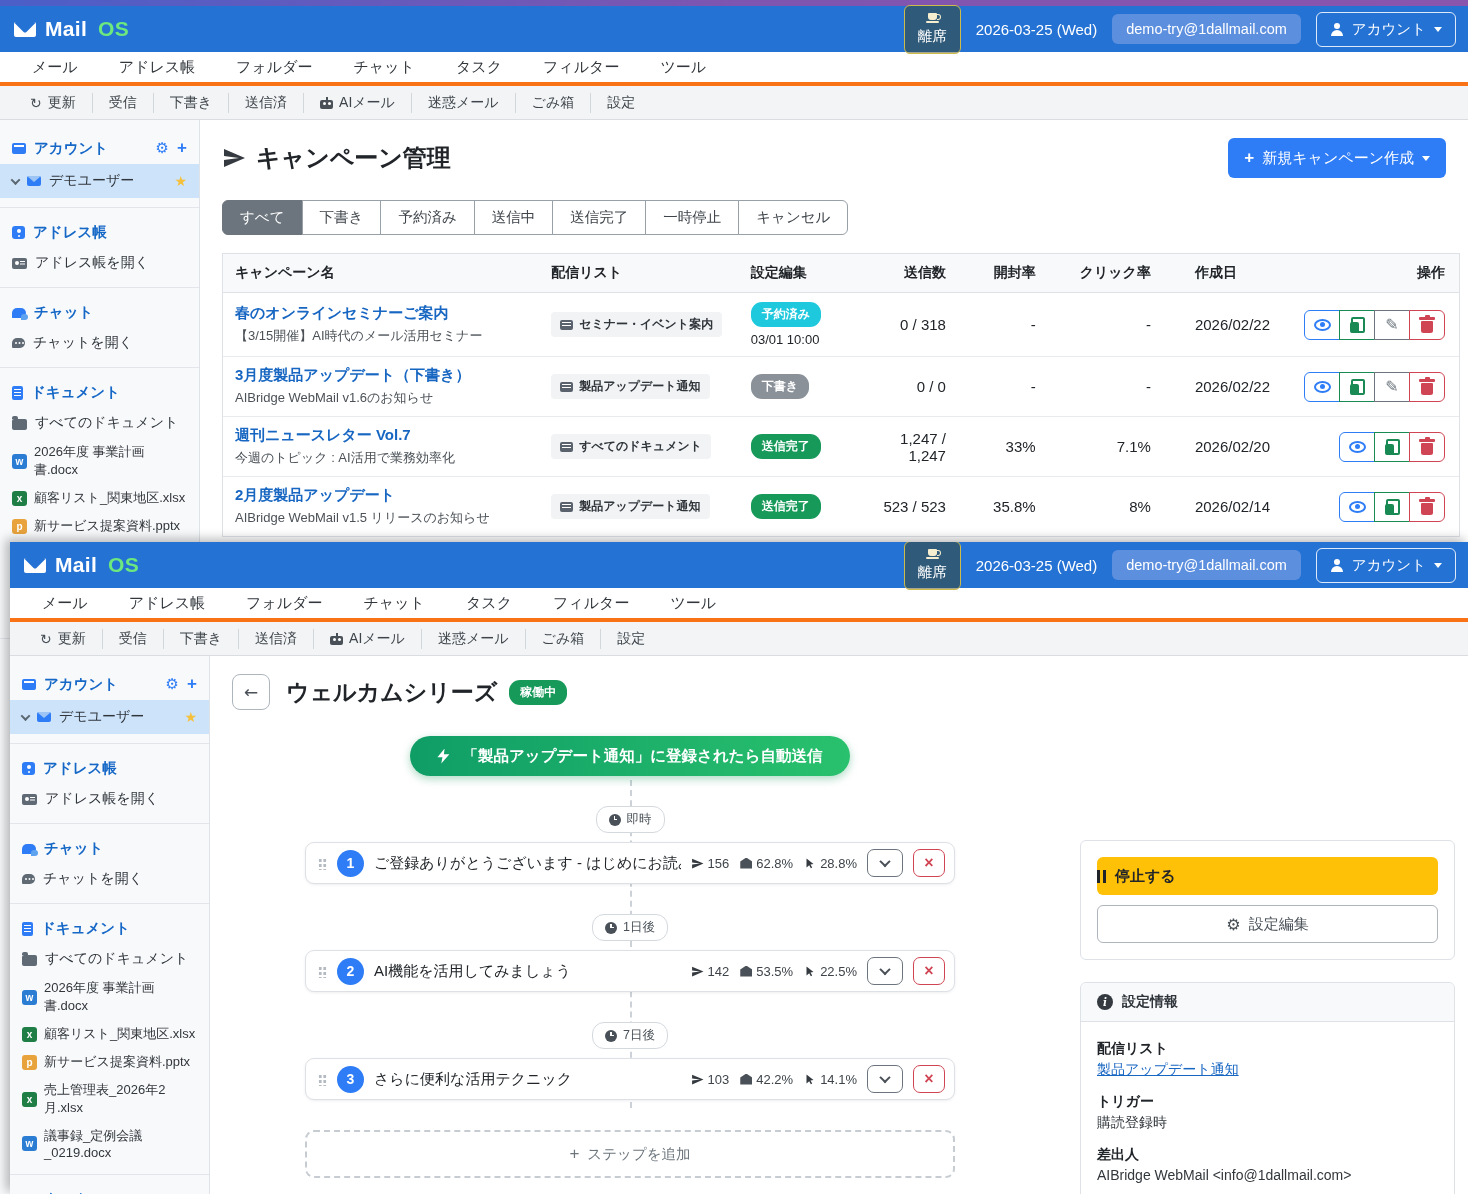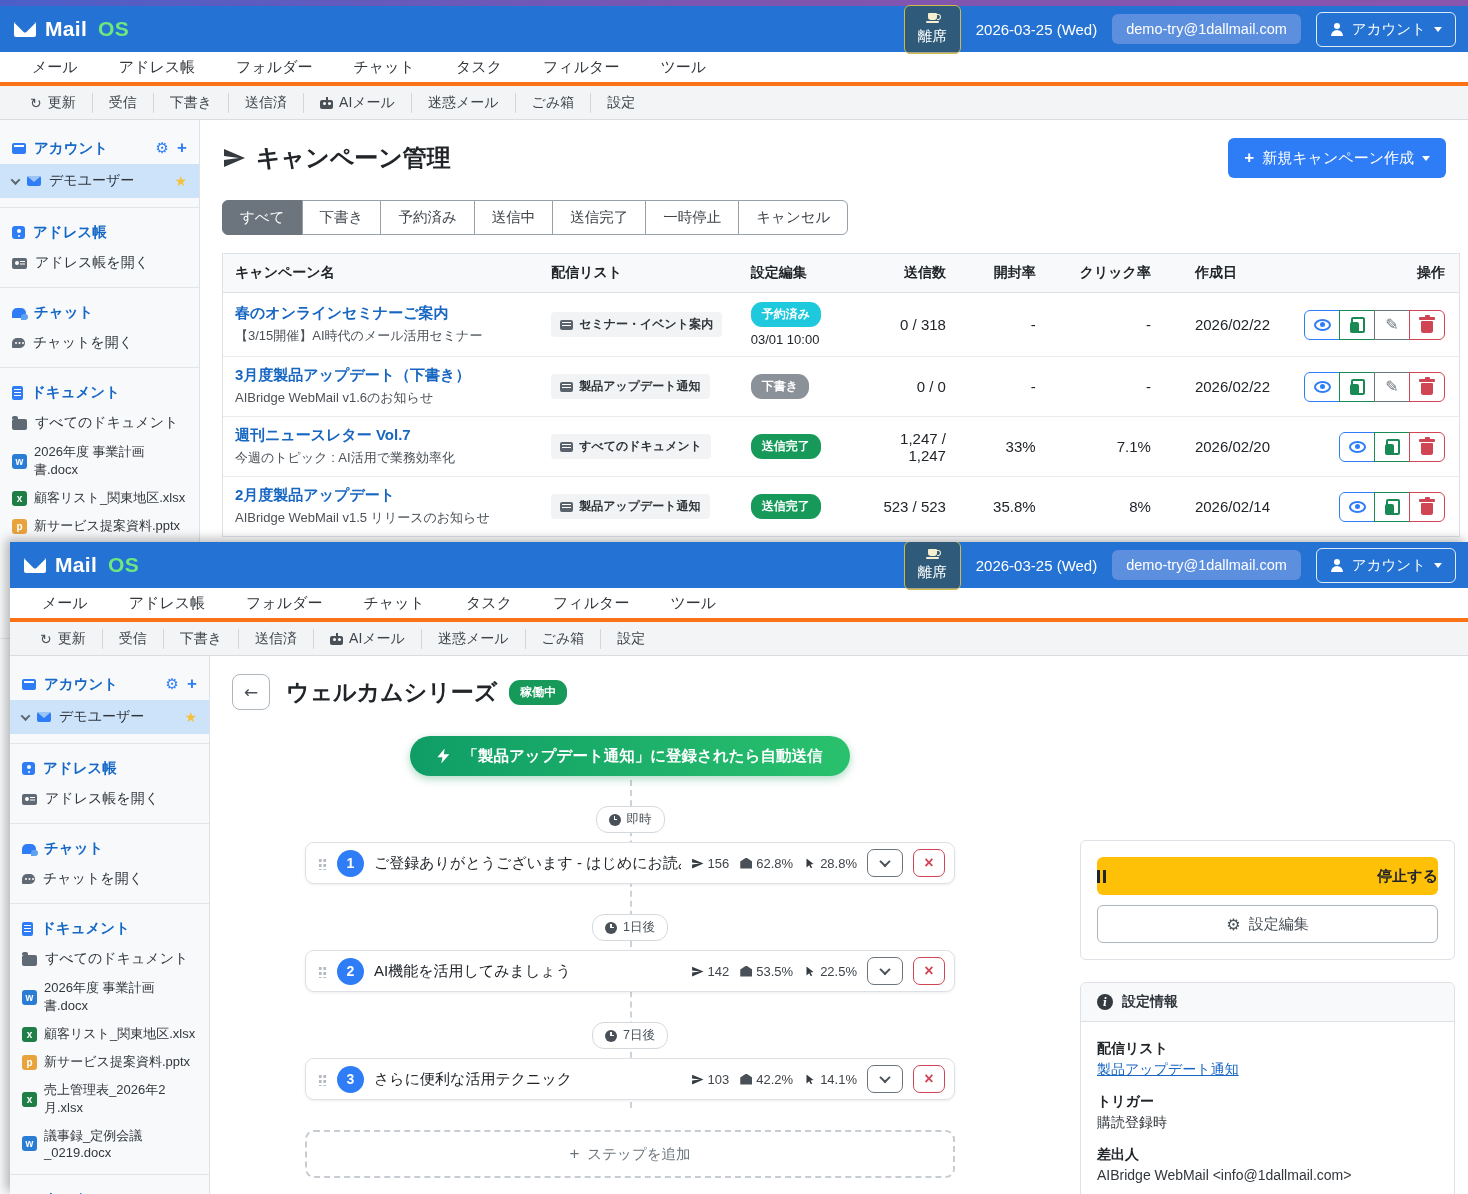--- a/index.html
+++ b/index.html
@@ -146,21 +146,21 @@
   .chev-btn { width:36px; height:28px; border:1px solid #6c757d; border-radius:7px; background:#fff; display:grid; place-items:center; cursor:pointer; }
   .chev-btn i { width:8px; height:8px; border-right:2px solid #495057; border-bottom:2px solid #495057; transform:rotate(45deg) translate(-1px,-1px); }
   .x-btn { width:32px; height:28px; border:1px solid #d04553; border-radius:7px; background:#fff; display:grid; place-items:center; cursor:pointer; }
   .g-x::before { content:"×"; color:#d04553; font-size:16px; font-weight:bold; }
   .addstep { position:relative; z-index:1; width:100%; height:48px; border:2px dashed #c6ccd2; border-radius:9px; background:#fff; display:flex; align-items:center; justify-content:center; gap:8px; color:#6c757d; font-size:14.5px; cursor:pointer; }
   .g-plus-g::before { content:"+"; font-size:17px; color:#6c757d; }
 
   .panel { position:absolute; right:13px; top:184px; width:375px; }
   .pcard { border:1px solid #dee2e6; border-radius:6px; background:#fff; }
   .pcard1 { padding:16px; }
-  .btn-stop { height:38px; background:#ffc107; border-radius:6px; display:flex; align-items:center; justify-content:space-between; gap:9px; font-size:15px; font-weight:bold; color:#212529; cursor:pointer; }
+  .btn-stop { height:38px; background:#ffc107; border-radius:6px; display:flex; align-items:center; justify-content:flex-start; gap:9px; font-size:15px; font-weight:bold; color:#212529; cursor:pointer; }
   .ic-pause { width:9px; height:13px; border-left:3.5px solid #212529; border-right:3.5px solid #212529; }
   .btn-edit { height:38px; border:1px solid #aeb5bc; border-radius:6px; display:flex; align-items:center; justify-content:center; gap:8px; font-size:15px; color:#495057; margin-top:10px; background:#fff; cursor:pointer; }
   .g-gear-d::before { content:"⚙"; font-family:"DejaVu Sans",sans-serif; color:#495057; font-size:16px; }
   .pcard2 { margin-top:22px; }
   .phead { display:flex; align-items:center; gap:9px; padding:10px 16px; background:#f8f9fa; border-bottom:1px solid #dee2e6; font-size:14px; font-weight:bold; color:#2f353b; border-radius:6px 6px 0 0; }
   .ic-info { width:16px; height:16px; border-radius:50%; background:#343a40; color:#fff; display:grid; place-items:center; flex:0 0 16px; }
   .ic-info::before { content:"i"; font-size:10.5px; font-weight:bold; font-style:italic; font-family:"DejaVu Serif",serif; }
   .pbody { padding:4px 16px 18px; }
   .flabel { font-size:14px; font-weight:bold; color:#212529; margin-top:14px; }
   .fval { font-size:14px; color:#32373c; margin-top:3px; }

